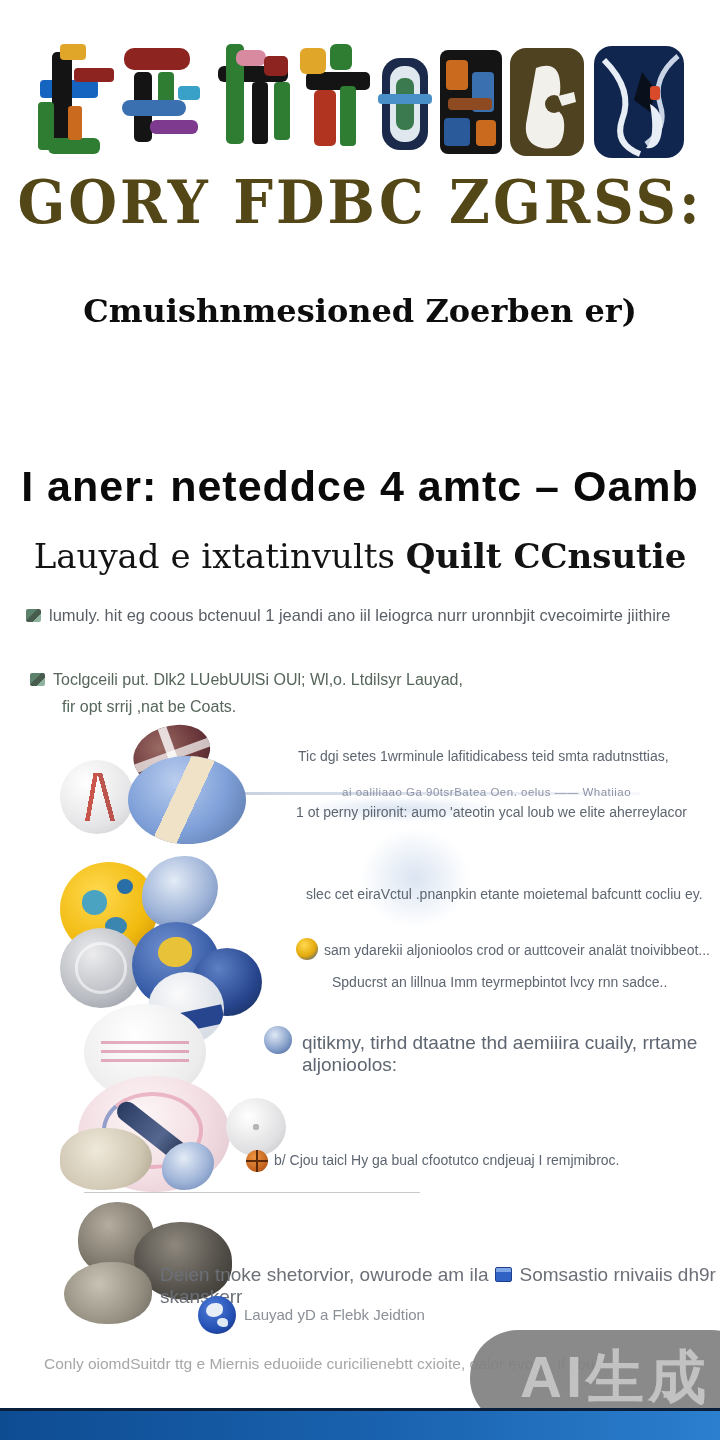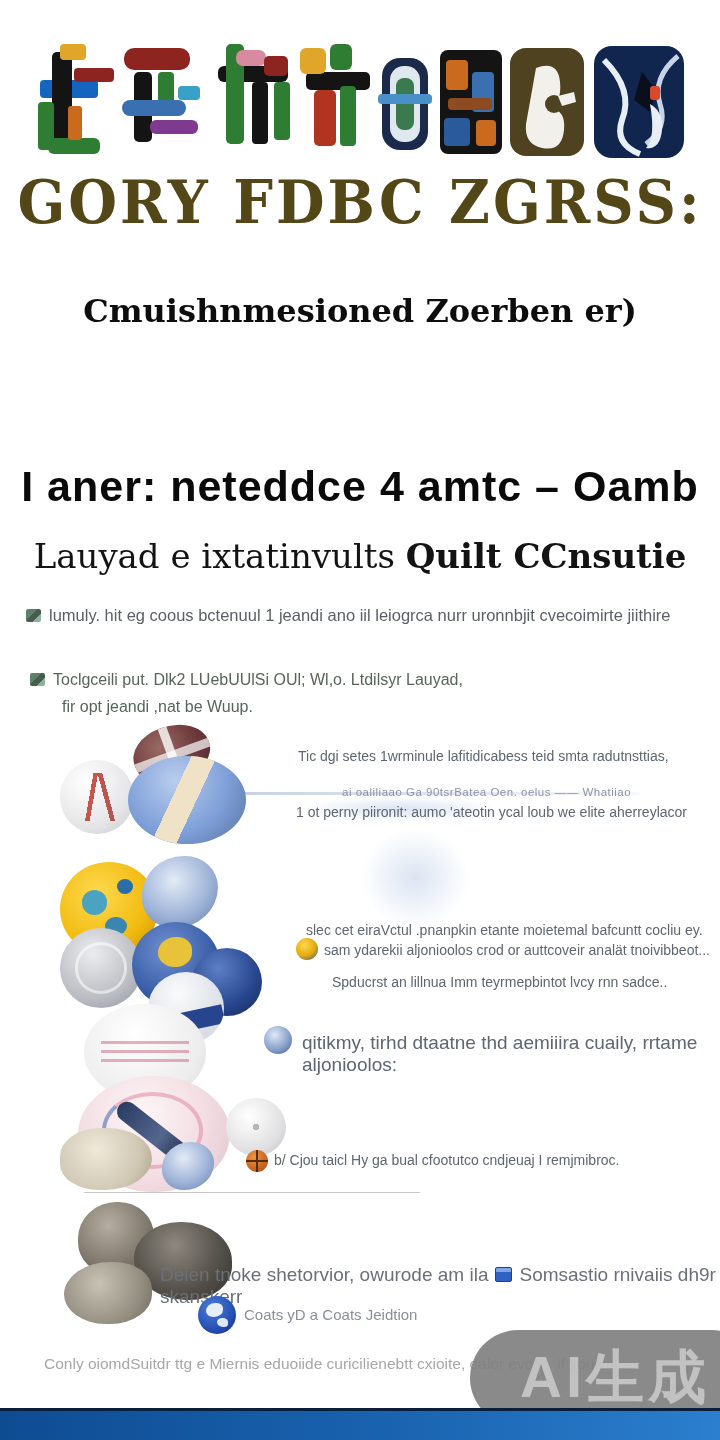--- a/index.html
+++ b/index.html
@@ -184,21 +184,21 @@
     </g>
   </svg>
 
   <div class="masthead">GORY FDBC ZGRSS:</div>
   <div class="subtitle">Cmuishnmesioned Zoerben er)</div>
 
   <div class="headline">I aner: neteddce 4 amtc – Oamb</div>
   <div class="subheadline"><span>Lauyad e ixtatinvults </span><span class="b">Quilt CCnsutie</span></div>
 
   <div class="intro1"><span class="stamp"></span><span>lumuly. hit eg coous bctenuul 1 jeandi ano iil leiogrca nurr uronnbjit cvecoimirte jiithire</span></div>
-  <div class="intro2"><span class="stamp"></span><span>Toclgceili put. Dlk2 LUebUUlSi OUl; Wl,o. Ltdilsyr Lauyad,</span><span class="ind">fir opt jeandi ,nat be Wuup.</span></div>
+  <div class="intro2"><span class="stamp"></span><span>Toclgceili put. Dlk2 LUebUUlSi OUl; Wl,o. Ltdilsyr Lauyad,</span><span class="ind">fir opt srrij ,nat be Coats.</span></div>
 
   <div class="ball b-maroon" style="left:133px;top:726px;width:78px;height:56px;"></div>
   <div class="ball b-whitered" style="left:60px;top:760px;width:74px;height:74px;"></div>
   <div class="ball b-bluestripe" style="left:128px;top:756px;width:118px;height:88px;"></div>
   <div class="swoosh" style="left:240px;top:792px;width:400px;"></div>
   <div class="pale-blob" style="left:300px;top:796px;width:200px;height:26px;"></div>
   <div class="pale-blob" style="left:360px;top:828px;width:110px;height:100px;"></div>
 
   <div class="li-text" style="left:298px;top:748px;width:410px;">Tic dgi setes 1wrminule lafitidicabess teid smta radutnsttias,</div>
   <div class="li-sub" style="left:342px;top:786px;width:370px;">ai oaliliaao   Ga 90tsrBatea   Oen. oelus ——  Whatiiao</div>
@@ -210,21 +210,21 @@
     <i style="left:46%;top:58%;width:22%;height:20%;background:#3a86b0;"></i>
   </div>
   <div class="ball b-crumple" style="left:142px;top:856px;width:76px;height:72px;"></div>
   <div class="ball b-grey" style="left:60px;top:928px;width:82px;height:80px;"></div>
   <div class="ball b-blueyellow" style="left:132px;top:922px;width:88px;height:86px;">
     <i style="left:30%;top:18%;width:38%;height:34%;background:#e8c33a;border-radius:55% 45% 50% 50%;"></i>
   </div>
   <div class="ball b-navy" style="left:192px;top:948px;width:70px;height:68px;"></div>
   <div class="ball b-whitenavy" style="left:148px;top:972px;width:76px;height:72px;"></div>
 
-  <div class="li-text" style="left:306px;top:886px;width:410px;margin-top:36px;">slec cet eiraVctul .pnanpkin etante moietemal bafcuntt cocliu ey.</div>
+  <div class="li-text" style="left:306px;top:886px;width:410px;">slec cet eiraVctul .pnanpkin etante moietemal bafcuntt cocliu ey.</div>
   <div class="mini-ball i-yellowball" style="left:296px;top:938px;width:22px;height:22px;"></div>
   <div class="li-text" style="left:324px;top:942px;width:400px;">sam ydarekii aljonioolos crod or auttcoveir analät tnoivibbeot...</div>
   <div class="li-text" style="left:332px;top:974px;width:400px;">Spducrst an lillnua Imm teyrmepbintot lvcy rnn sadce..</div>
 
   <div class="ball b-pinktext" style="left:84px;top:1004px;width:122px;height:96px;"></div>
   <div class="mini-ball i-globeball" style="left:264px;top:1026px;width:28px;height:28px;"></div>
   <div class="li-text" style="left:302px;top:1032px;width:410px;font-size:19px;">qitikmy, tirhd dtaatne thd aemiiira cuaily, rrtame aljonioolos:</div>
 
   <div class="ball b-pink" style="left:78px;top:1076px;width:152px;height:116px;"></div>
   <div class="ball b-smwhite" style="left:226px;top:1098px;width:60px;height:58px;"></div>
@@ -236,21 +236,21 @@
   <div class="li-text" style="left:274px;top:1152px;width:430px;">b/ Cjou taicl Hy ga bual cfootutco cndjeuaj I remjmibroc.</div>
   <div class="divider" style="left:84px;top:1192px;width:336px;"></div>
 
   <div class="ball stone1" style="left:78px;top:1202px;width:76px;height:72px;"></div>
   <div class="ball stone2" style="left:134px;top:1222px;width:98px;height:78px;"></div>
   <div class="ball stone3" style="left:64px;top:1262px;width:88px;height:62px;"></div>
 
   <div class="li-text" style="left:160px;top:1264px;width:560px;font-size:19px;color:#6b7078;"><span>Deien tnoke   shetorvior, owurode am ila</span><span class="i-bluesquare"></span><span>Somsastio rnivaiis  dh9r skanskerr</span></div>
 
   <div class="mini-ball i-earth" style="left:198px;top:1296px;width:38px;height:38px;"></div>
-  <div class="li-text" style="left:244px;top:1306px;width:300px;font-size:15px;color:#8a8f98;">Coats yD a Coats Jeidtion</div>
+  <div class="li-text" style="left:244px;top:1306px;width:300px;font-size:15px;color:#8a8f98;">Lauyad yD a Flebk Jeidtion</div>
 
   <div class="footer-text">Conly oiomdSuitdr ttg e Miernis eduoiide curicilienebtt cxioite, oalor evo 〃 if yous</div>
   <div class="watermark">
       <span>AI生成</span>
     </div>
   <div class="bottom-bar"></div>
 
 </div>
 
 </body></html>

